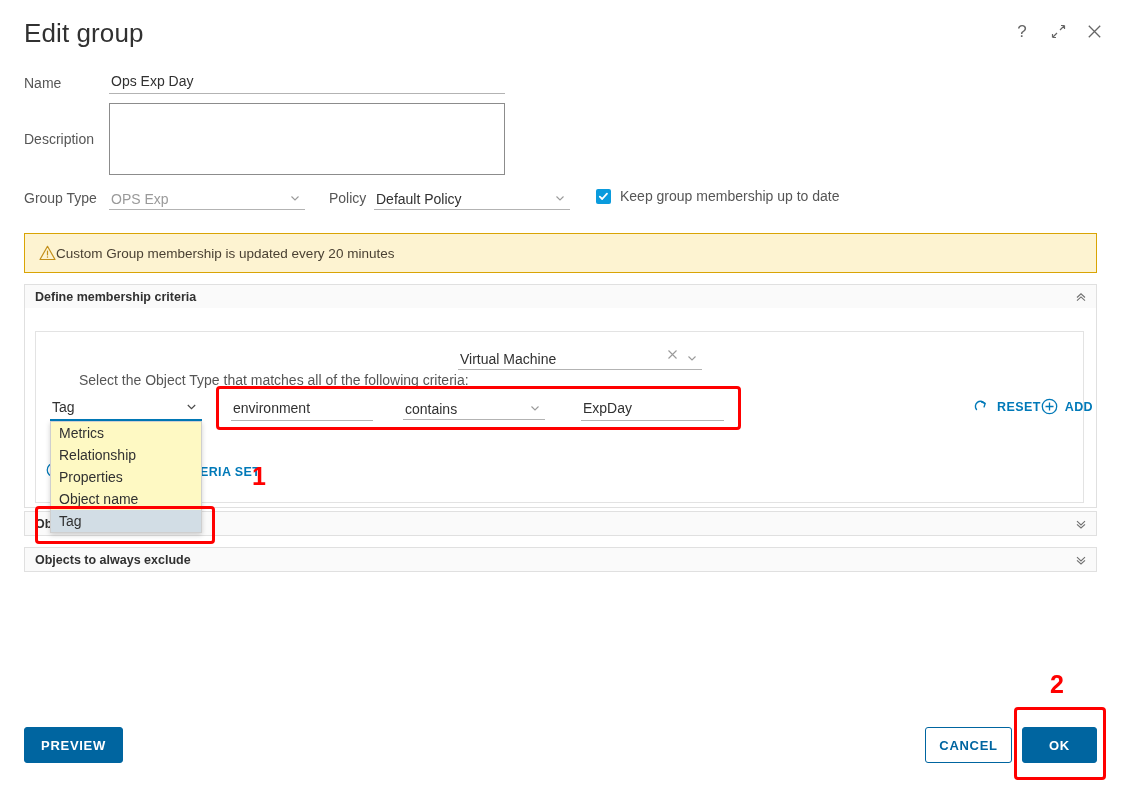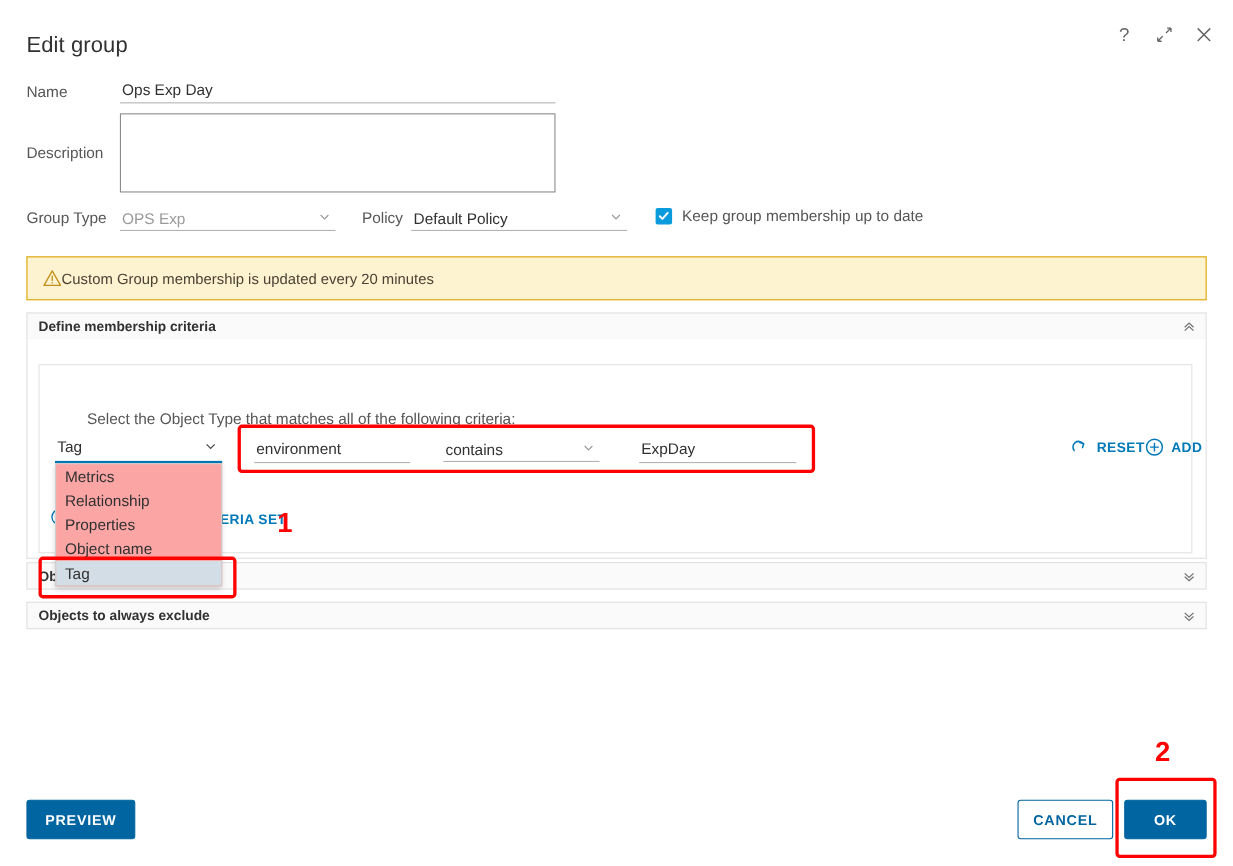--- a/index.html
+++ b/index.html
@@ -13,23 +13,22 @@
   }
   .dialog {
     position: relative;
     width: 1121px; height: 787px;
     background: #fff;
   }
 
   
   .hdr-title {
     position: absolute; left: 24px; top: 18px;
-    font-size: 20px; font-weight: 400; color: #313131;
+    font-size: 26px; font-weight: 400; color: #313131;
     letter-spacing: 0.1px;
-    margin-top: 12px;
   }
   .hdr-icons {
     position: absolute; right: 18px; top: 22px;
     display: flex; align-items: center; gap: 18px;
   }
   .hdr-icon {
     width: 18px; height: 18px;
     display: flex; align-items: center; justify-content: center;
     color: #666; cursor: pointer;
   }
@@ -158,21 +157,21 @@
     width: 152px; height: 23px;
     border-bottom: 2px solid #0079b8;
     cursor: pointer;
   }
   #sel-tag .sel-val { font-size: 14px; color: #313131; padding-left: 2px; }
   #sel-tag .caret { position: absolute; right: 4px; top: 1px; color: #4a4a4a; }
 
   .dropdown {
     position: absolute; left: 50px; top: 421px;
     width: 152px;
-    background: #fca5a5;
+    background: #fef9c3;
     border: 1px solid #cfcfcf;
     box-shadow: 0 2px 5px rgba(0,0,0,0.18);
     z-index: 40;
     overflow: hidden;
   }
   .dd-item {
     height: 22px; line-height: 22px;
     padding-left: 8px;
     font-size: 14px; color: #313131;
     cursor: pointer; white-space: nowrap;
@@ -325,20 +324,33 @@
       </svg>
     </span>
   </div>
 
   <div class="panel-body">
     <div class="crit-box">
       <div class="crit-line1">Select the Object Type that matches all of the following criteria:</div>
     </div>
   </div>
 
+  <div class="sel-wrap" id="sel-objtype">
+    <span class="sel-val">Virtual Machine</span>
+    <span class="clearx">
+      <svg width="11" height="11" viewBox="0 0 11 11">
+          <path d="M1.5 1.5 L9.5 9.5 M9.5 1.5 L1.5 9.5" stroke="#9a9a9a" stroke-width="1.1" fill="none"></path>
+        </svg>
+    </span>
+    <span class="caret">
+      <svg width="12" height="12" viewBox="0 0 12 12">
+          <path d="M2.5 4.5 L6 8 L9.5 4.5" stroke="#9a9a9a" stroke-width="1.1" fill="none"></path>
+        </svg>
+    </span>
+  </div>
 
   <div id="sel-tag">
     <span class="sel-val">Tag</span>
     <span class="caret">
       <svg width="13" height="13" viewBox="0 0 13 13">
           <path d="M2.8 5 L6.5 8.6 L10.2 5" stroke="#4a4a4a" stroke-width="1.2" fill="none"></path>
         </svg>
     </span>
   </div>
 

